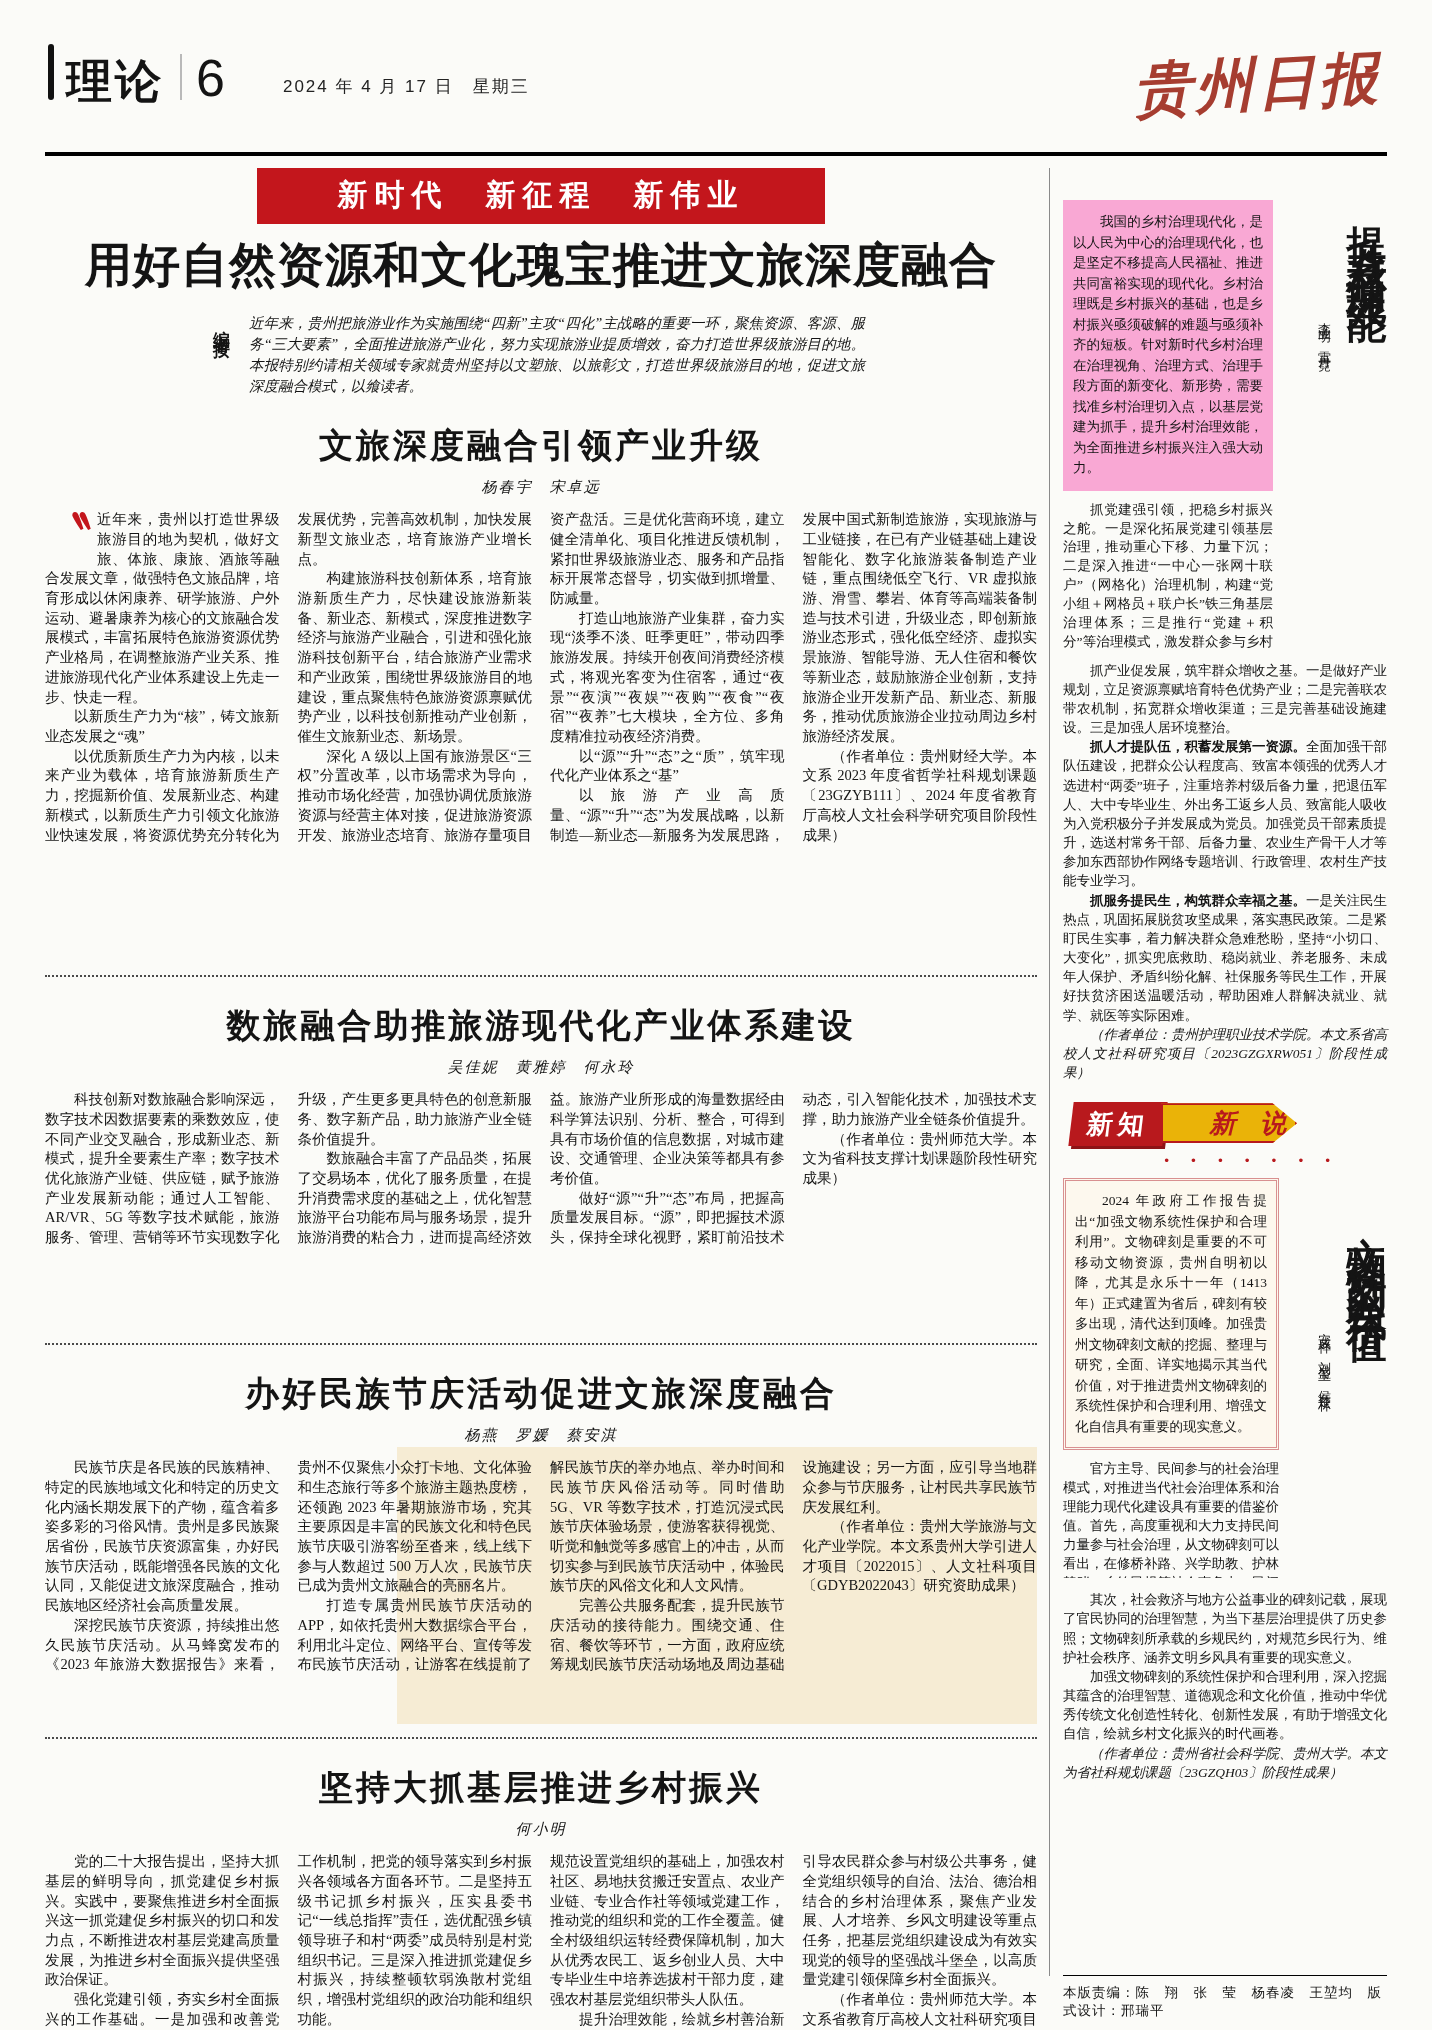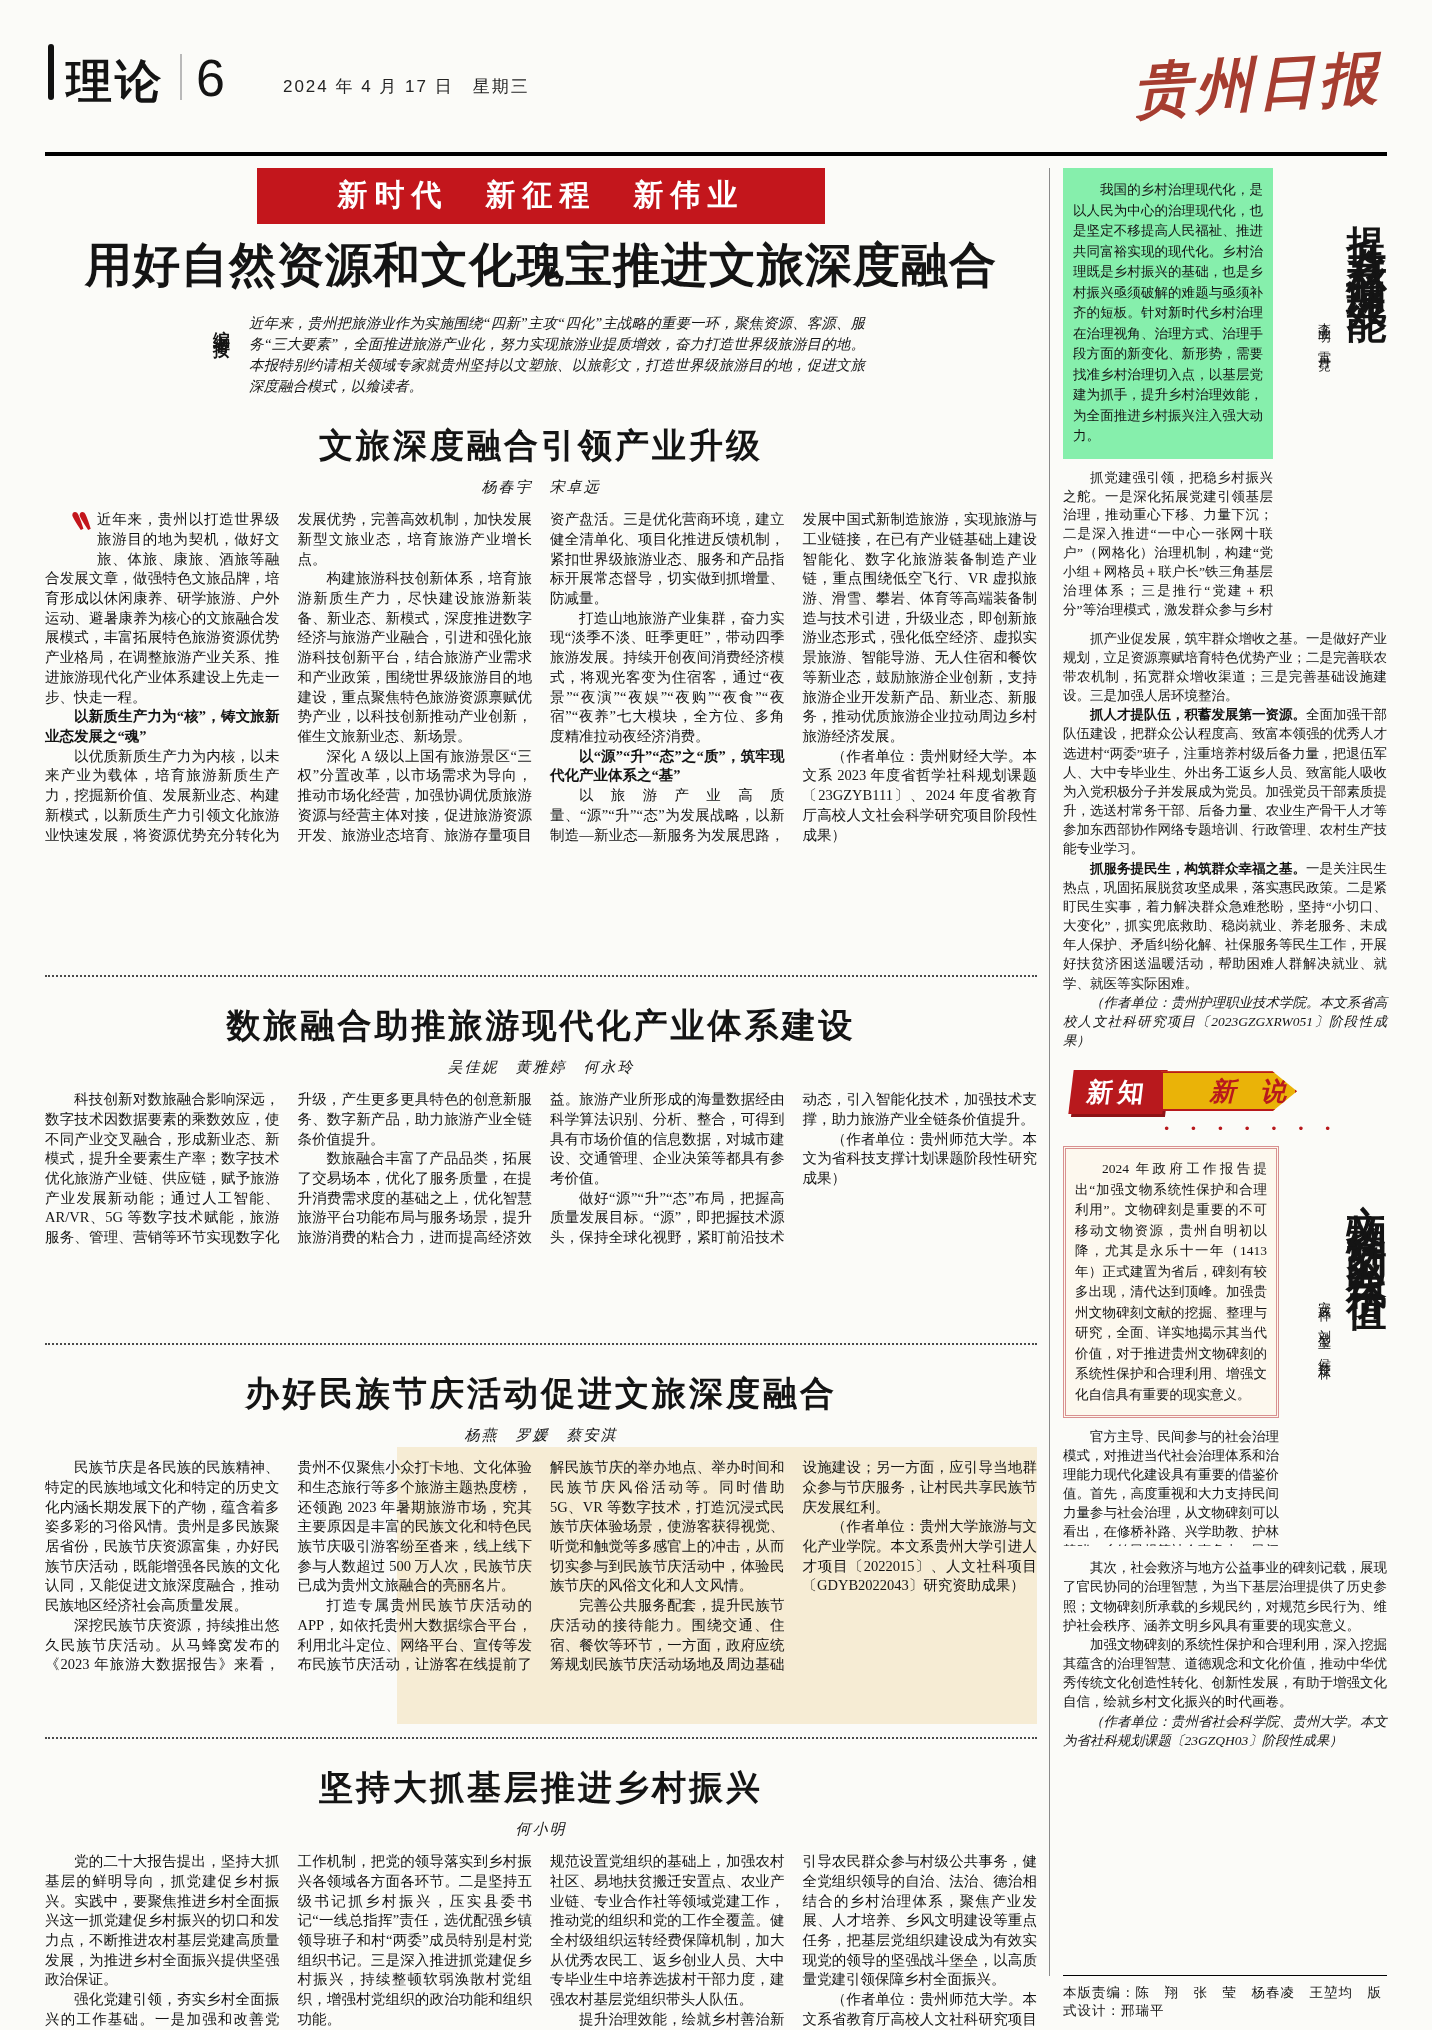--- a/index.html
+++ b/index.html
@@ -34,36 +34,36 @@
   }
   .ednote { display:flex; width:655px; margin:16px 0 0 165px; gap:16px; }
   .ednote-label { writing-mode:vertical-rl; text-orientation:upright; font-weight:700; font-size:17px; letter-spacing:5px; padding-top:4px; }
   .ednote-text { font-size:14.5px; font-style:italic; line-height:1.45; text-align:justify; }
 
   .article { margin-top:16px; }
   .art-title { text-align:center; font-weight:700; font-size:34px; letter-spacing:3px;margin-top:26px; }
   .art-byline { text-align:center; font-size:15px; font-style:italic; margin-top:9px; letter-spacing:2px; }
   .art-body { margin-top:13px; column-count:4; column-gap:18px; font-size:14.5px; line-height:1.36; text-align:justify; }
   .para { text-indent:2em; }
-  .blead { font-weight:700; }
+  .blead { font-weight:400; }
   .qlead { text-indent:0; }
   .qlead::before { content:"〝"; float:left; color:#c3161c; font-size:46px; line-height:0.9; font-weight:700; margin:3px 6px 0 0; }
   .a1-body { height:452px; }
   .a2-body { height:240px; }
   .a3 { position:relative; }
   .a3-cream { position:absolute; left:352px; right:0; top:76px; bottom:0; background:#f6ecd4; z-index:0; }
   .a3-body { position:relative; z-index:1; height:266px; }
   .a4-body { height:334px; }
   .dotrule { border:none; border-top:2px dotted #4a4a4a; margin:13px 0 0; }
 
   
   .rightzone { position:absolute; left:1063px; top:168px; width:324px; height:1852px; display:flex; flex-direction:column; }
   .ra-top { display:flex; gap:8px; }
   .ra-copy { width:210px; }
-  .intro-box { background:#86efac; padding:12px 10px; font-size:13.5px; line-height:1.52; text-align:justify; }
+  .intro-box { background:#f9a8d4; padding:12px 10px; font-size:13.5px; line-height:1.52; text-align:justify;margin-top:32px; }
   .intro-box .para { text-indent:2em; }
   .ra-extra { font-size:13.5px; line-height:1.4; text-align:justify; margin-top:10px; max-height:148px; overflow:hidden; }
   .ra-extra .para { text-indent:2em; }
   .side-col { flex:1; display:flex; justify-content:flex-end; gap:12px; padding-top:26px; }
   .v-authors { writing-mode:vertical-rl; text-orientation:upright; font-size:13px; letter-spacing:4px; margin-top:118px; }
   .v-title { writing-mode:vertical-rl; text-orientation:upright; font-size:40px; font-weight:700; letter-spacing:11px; line-height:1.05; }
   .r-body { margin-top:12px; font-size:13.5px; line-height:1.42; text-align:justify; }
   .note-i { font-style:italic; }
 
   .badge-row { position:relative; height:48px; margin-top:20px; }

